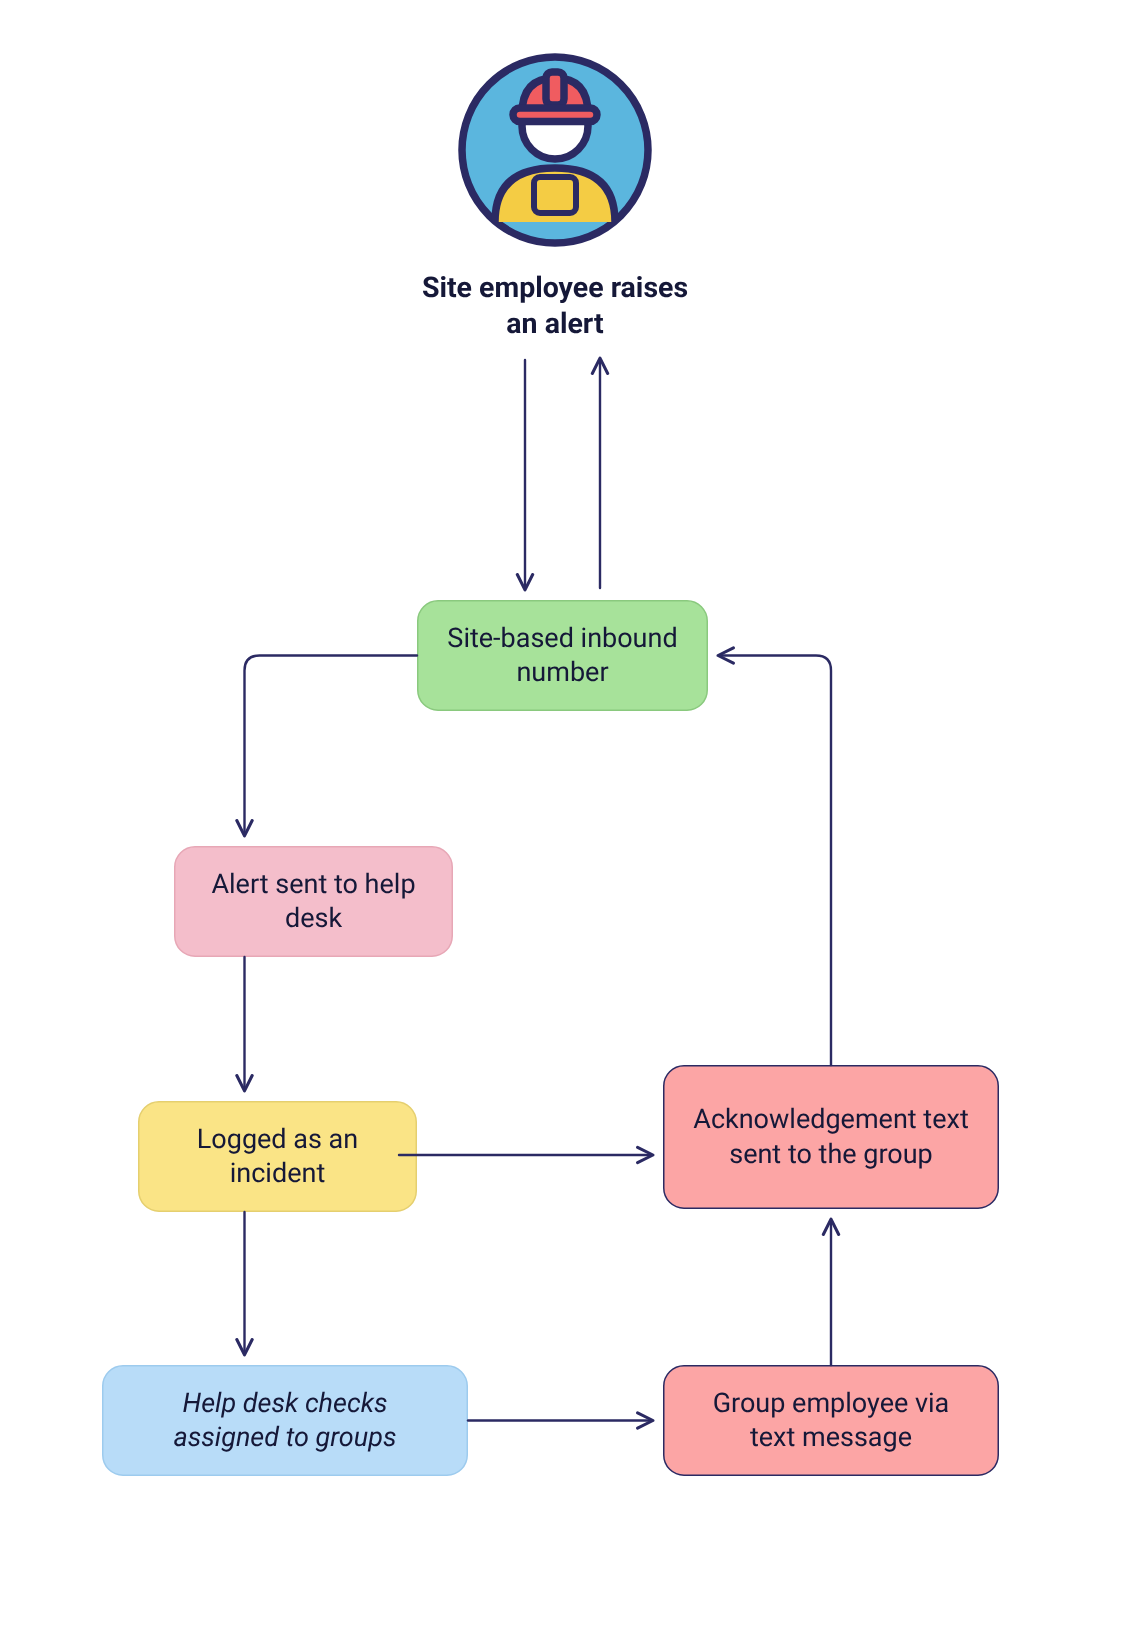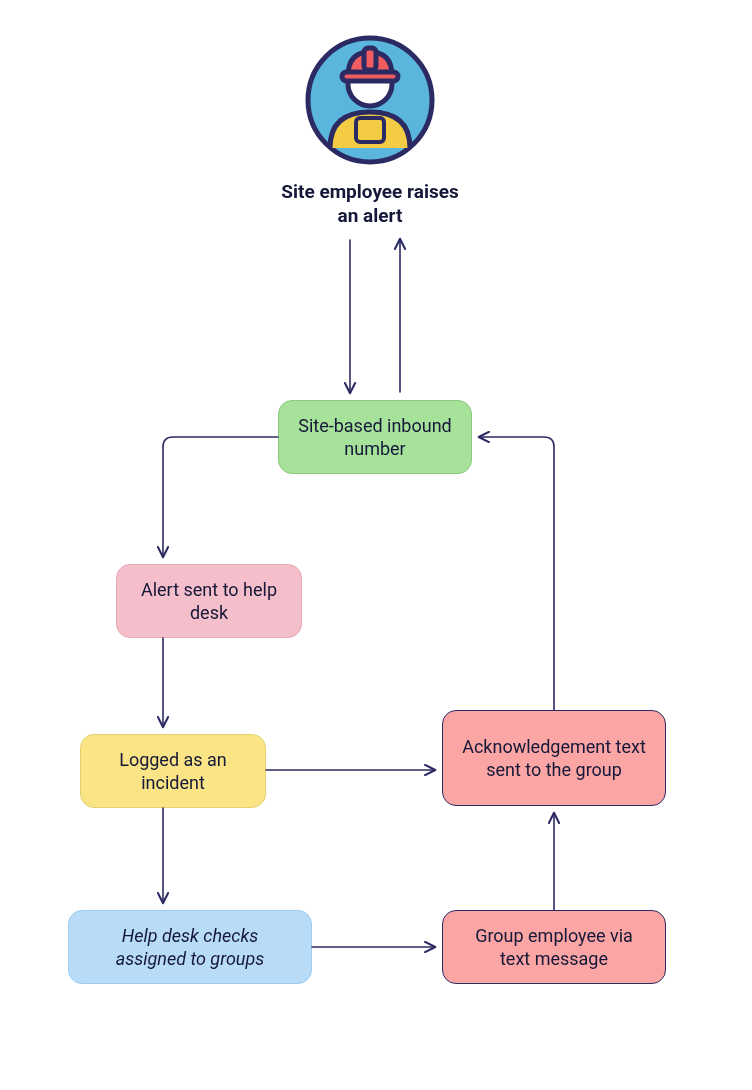--- a/index.html
+++ b/index.html
@@ -3,21 +3,21 @@
   <meta charset="utf-8">
   <style>
     * { margin:0; padding:0; box-sizing:border-box; }
     body { font-family:-apple-system,BlinkMacSystemFont,"Segoe UI",Roboto,Helvetica,Arial,sans-serif; background:#fff; }
     .canvas { position:relative; width:720px; height:1090px; }
     .worker-icon { position:absolute; left:300px; top:30px; width:140px; height:140px; }
     .title { position:absolute; width:200px; text-align:center; color:#151838; font-size:19px; font-weight:700; line-height:1.25; }
     .node { position:absolute; border-radius:14px; display:flex; align-items:center; text-align:center; color:#151838; font-size:18px; line-height:1.3; padding:12px 16px; }
     .green  { background:#A7E29A; border:1px solid #8AC97E; }
     .pink   { background:#F4BECB; border:1px solid #E7A7B6; }
-    .yellow { background:#FAE486; border:1px solid #E5CF6F; }
+    .yellow { background:#FAE486; border:1px solid #E5CF6F;margin-left:12px; }
     .blue   { background:#B8DCF8; border:1px solid #9DCBEE; }
     .white  { background:#fca5a5; border:1.5px solid #2B2A63; }
     svg.arrows { position:absolute; left:0; top:0; }
   </style>
 </head>
 <body>
 
 <div class="canvas">
 
   <div class="worker-icon">

